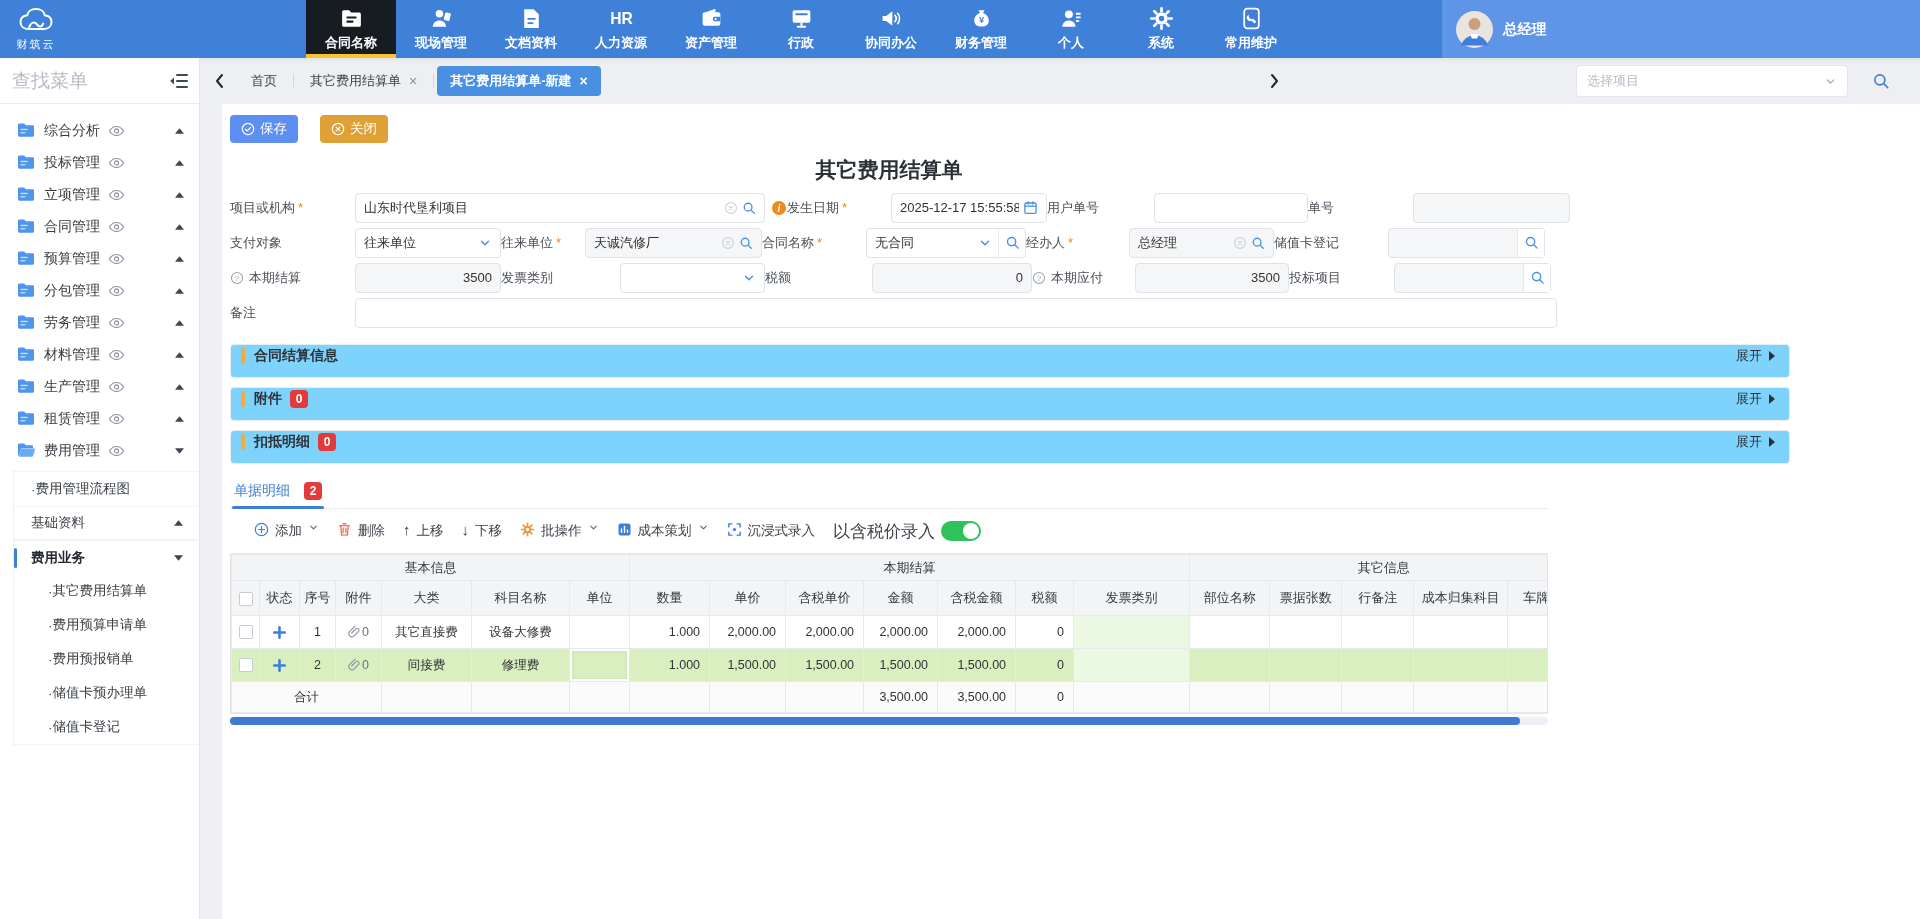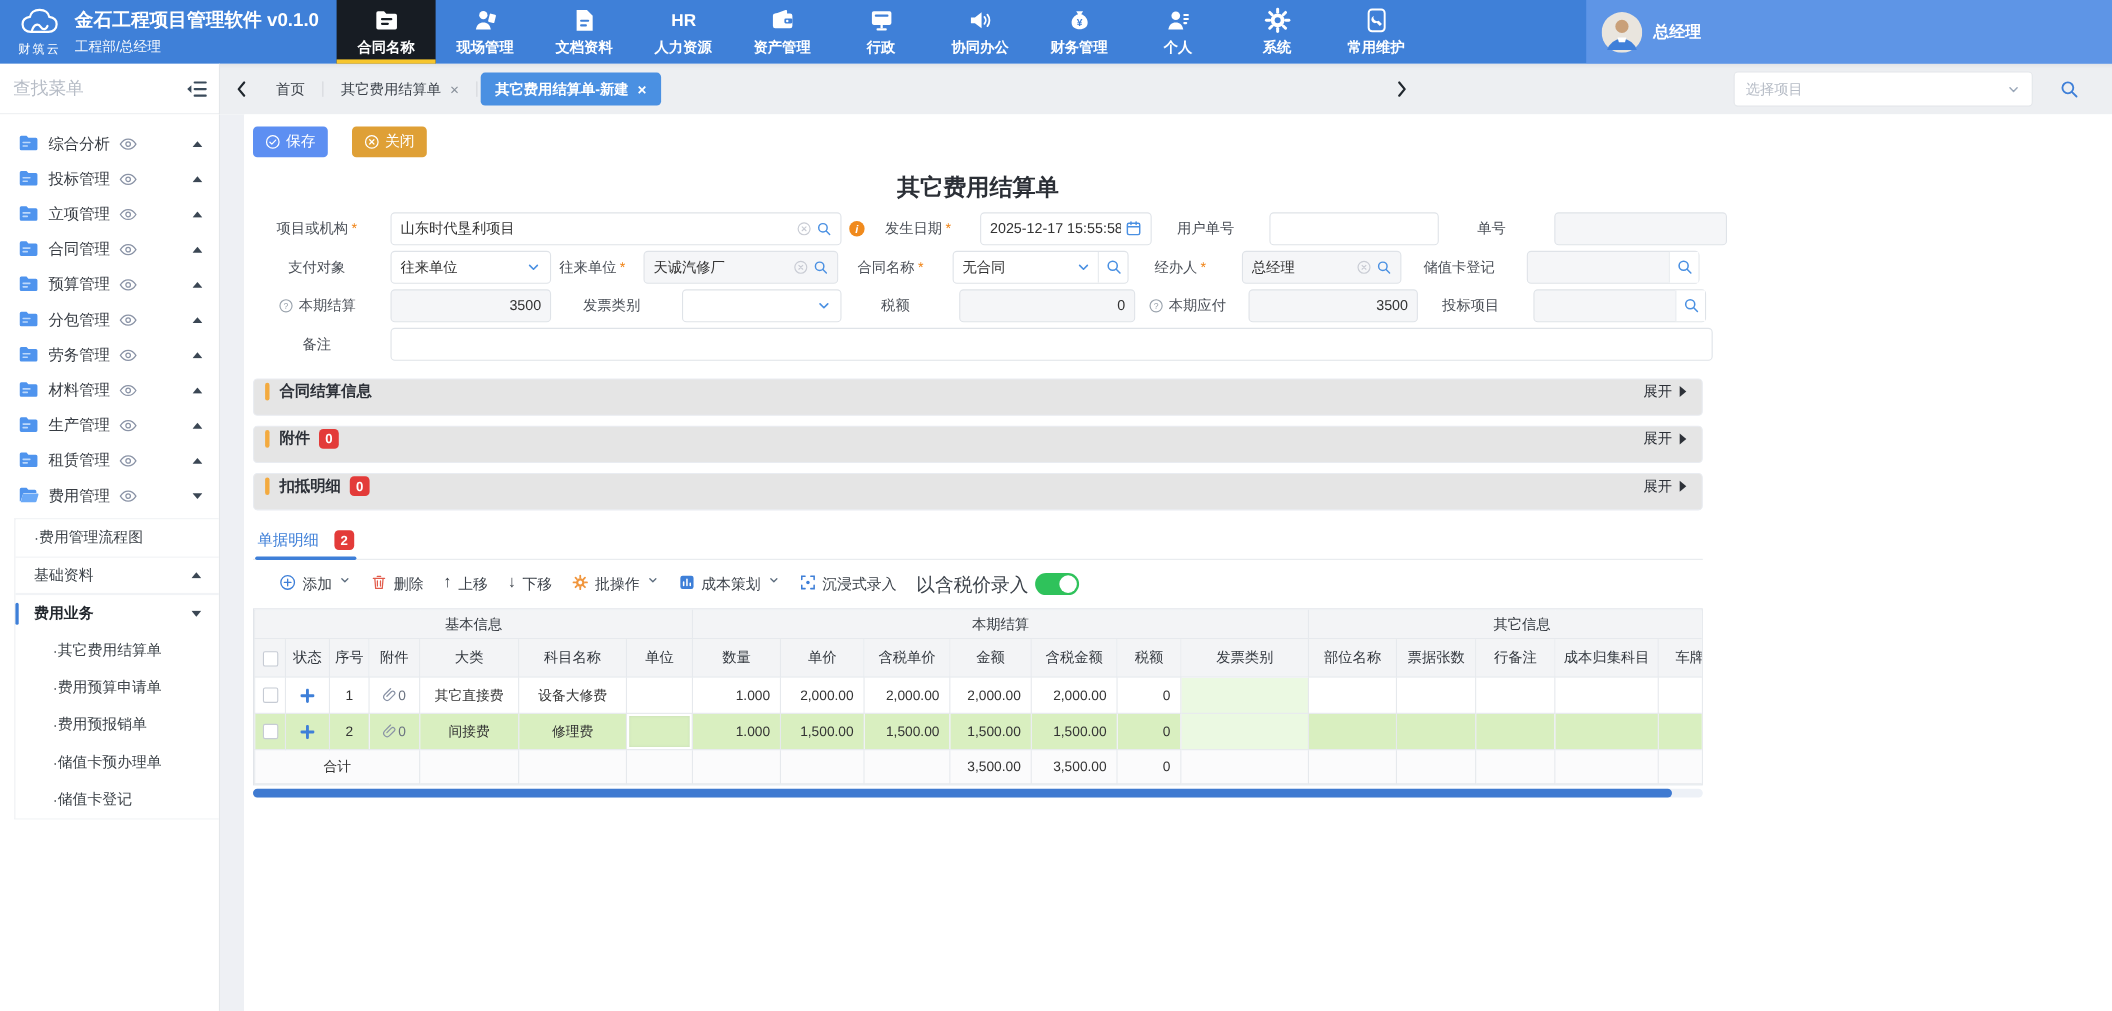--- a/index.html
+++ b/index.html
@@ -26,21 +26,21 @@
 .cut{fill:#3f80d8}
 .nav-item.active .cut{fill:#171c23}
 .cut-t{fill:#3f80d8;font-weight:bold}
 .user-panel{margin-left:auto;background:#5e95e6;display:flex;align-items:center;gap:10px;padding-left:14px;width:478px;flex:none}
 .avatar{width:37px;height:37px;flex:none}
 .user-name{font-size:14.5px;font-weight:bold}
 
 
 .tabrow{position:absolute;top:58px;left:0;right:0;height:46px;display:flex}
 .side-top{width:200px;flex:none;background:#fff;border-right:1px solid #e4e7ea;border-bottom:1px solid #e8ebee;display:flex;align-items:center;padding:0 10px 0 12px;gap:8px}
-.side-search{flex:1;min-width:0;border:none;outline:none;font-size:16px;color:#ef4444;height:30px;background:transparent}
+.side-search{flex:1;min-width:0;border:none;outline:none;font-size:19px;color:#ef4444;height:30px;background:transparent}
 .side-search::placeholder{color:#b6bcc6}
 .collapse-ic{width:20px;height:16px;flex:none;cursor:pointer}
 .tabs-area{flex:1;background:#edeff2;display:flex;align-items:center;padding:0 14px;box-shadow:inset 0 6px 6px -6px rgba(0,0,0,.10)}
 .chev{width:10px;height:16px;cursor:pointer;flex:none}
 #tabs{display:flex;align-items:center;margin-left:14px}
 .tab{display:flex;align-items:center;gap:8px;padding:0 13px;height:30px;font-size:13px;color:#3c424a;cursor:pointer;border-radius:4px;white-space:nowrap}
 .tab .x{color:#8a919b;font-size:14px;line-height:1}
 .tab.active{background:#4a90e2;color:#fff;font-weight:bold}
 .tab.active .x{color:#fff}
 .tab-sep{width:1px;height:14px;background:#d4d7dc;margin:0 3px}
@@ -70,35 +70,35 @@
 .sub-row.l2{padding-left:34px}
 
 
 .actions{display:flex;gap:22px;padding-left:0;margin-top:2px}
 .btn{height:28px;display:inline-flex;align-items:center;gap:5px;padding:0 11px;border-radius:4px;color:#fff;font-size:13.5px;cursor:pointer;border:none}
 .btn .bic{width:14px;height:14px}
 .btn.save{background:#5d8ff2}
 .btn.close{background:#dfa036}
 .page-title{width:1318px;text-align:center;font-size:21px;font-weight:bold;color:#2b2f36;margin:13px 0 6px}
 .form-row{display:flex;align-items:center;height:35px}
-.f-label{font-size:13px;color:#4a4f57;display:flex;align-items:center;justify-content:center;gap:3px;white-space:nowrap;padding-right:9px;flex:none}
+.f-label{font-size:13px;color:#4a4f57;display:flex;align-items:center;justify-content:flex-start;gap:3px;white-space:nowrap;padding-right:9px;flex:none}
 .f-label .star{color:#f08519;font-size:13px}
 .f-label .hic{width:14px;height:14px;margin-right:2px}
 .f-ctl{height:30px;border:1px solid #dfe3e8;border-radius:4px;background:#fff;display:flex;align-items:center;padding:0 8px;font-size:13px;color:#333;gap:4px;flex:none}
 .f-ctl.gray{background:#f5f6f8}
 .f-ctl .val{flex:1;min-width:0;overflow:hidden;white-space:nowrap}
 .f-ctl.num .val{text-align:right}
 .f-ctl .cic{width:14px;height:14px;flex:none;cursor:pointer}
 .f-ctl .chd{color:#4a90e2}
 .f-ctl .seg{align-self:stretch;display:flex;align-items:center;justify-content:center;width:27px;border-left:1px solid #e7eaee;margin:0 -8px 0 2px;flex:none}
 .info-ic{width:16px;height:16px;margin-left:6px;flex:none}
 
 
 #sections{margin-top:14px}
-.sec{width:1318px;height:34px;background:#e5e5e5;border:1px solid #e9ecf1;border-radius:4px;display:flex;align-items:center;padding:0 14px 10px 10px;margin-bottom:9px;cursor:pointer}
+.sec{width:1560px;height:34px;background:#7dd3fc;border:1px solid #e9ecf1;border-radius:4px;display:flex;align-items:center;padding:0 14px 10px 10px;margin-bottom:9px;cursor:pointer}
 .sec .bar{width:4px;height:16px;background:#f3aa3f;border-radius:2px;margin-right:9px;flex:none}
 .sec .slabel{font-size:14px;font-weight:bold;color:#2d3138}
 .badge{min-width:18px;height:18px;background:#e33b39;color:#fff;border-radius:4px;font-size:12px;display:inline-flex;align-items:center;justify-content:center;padding:0 4px;margin-left:8px;font-weight:bold}
 .sec .expand{margin-left:auto;font-size:13px;color:#2d3138;display:flex;align-items:center;gap:7px}
 .tri-r{width:0;height:0;border-left:6px solid #2d3138;border-top:5px solid transparent;border-bottom:5px solid transparent}
 
 
 .det-tabrow{width:1318px;border-bottom:1px solid #e7eaee;margin-top:13px}
 .det-tab{display:inline-flex;align-items:center;gap:6px;padding:5px 2px 8px;position:relative;cursor:pointer;margin-left:2px}
 .det-tab .dt{color:#3e7fd8;font-size:14px}
@@ -141,24 +141,20 @@
   <header class="top">
     <div class="logo-sec">
       <div class="logo-block">
         <span class="ic logo-ic">
           <svg viewBox="0 0 40 30">
               <path d="M20 3c-5 0-8.2 2.8-8.8 6.3C7.4 9.8 4.5 12.2 4.5 16c0 4.3 3.3 7 7.5 7h16c4.2 0 7.5-2.7 7.5-7 0-3.8-2.9-6.2-6.7-6.7C28.2 5.8 25 3 20 3z" fill="none" stroke="#fff" stroke-width="2"></path>
               <path d="M13 22c1.8-6.5 6-6.8 8.2-3.4 1.8 2.8 4.8 2.6 6-1" fill="none" stroke="#fff" stroke-width="2" stroke-linecap="round"></path>
             </svg>
         </span>
         <span class="logo-txt">财筑云</span>
-      </div>
-      <div class="app-titles">
-        <div class="t1">金石工程项目管理软件 v0.1.0</div>
-        <div class="t2">工程部/总经理</div>
       </div>
     </div>
     <nav class="nav" id="nav">
         <div class="nav-item active">
           <span class="ic ni">
             <svg viewBox="0 0 24 24">
               <path fill="#fff" d="M3 5.5A1.5 1.5 0 0 1 4.5 4h5.2l2 2.2h7.8A1.5 1.5 0 0 1 21 7.7v10.8a1.5 1.5 0 0 1-1.5 1.5h-15A1.5 1.5 0 0 1 3 18.5z"></path>
               <rect class="cut" x="7" y="10" width="10" height="2" rx="1"></rect>
               <rect class="cut" x="7" y="14" width="7" height="2" rx="1"></rect>
             </svg>

